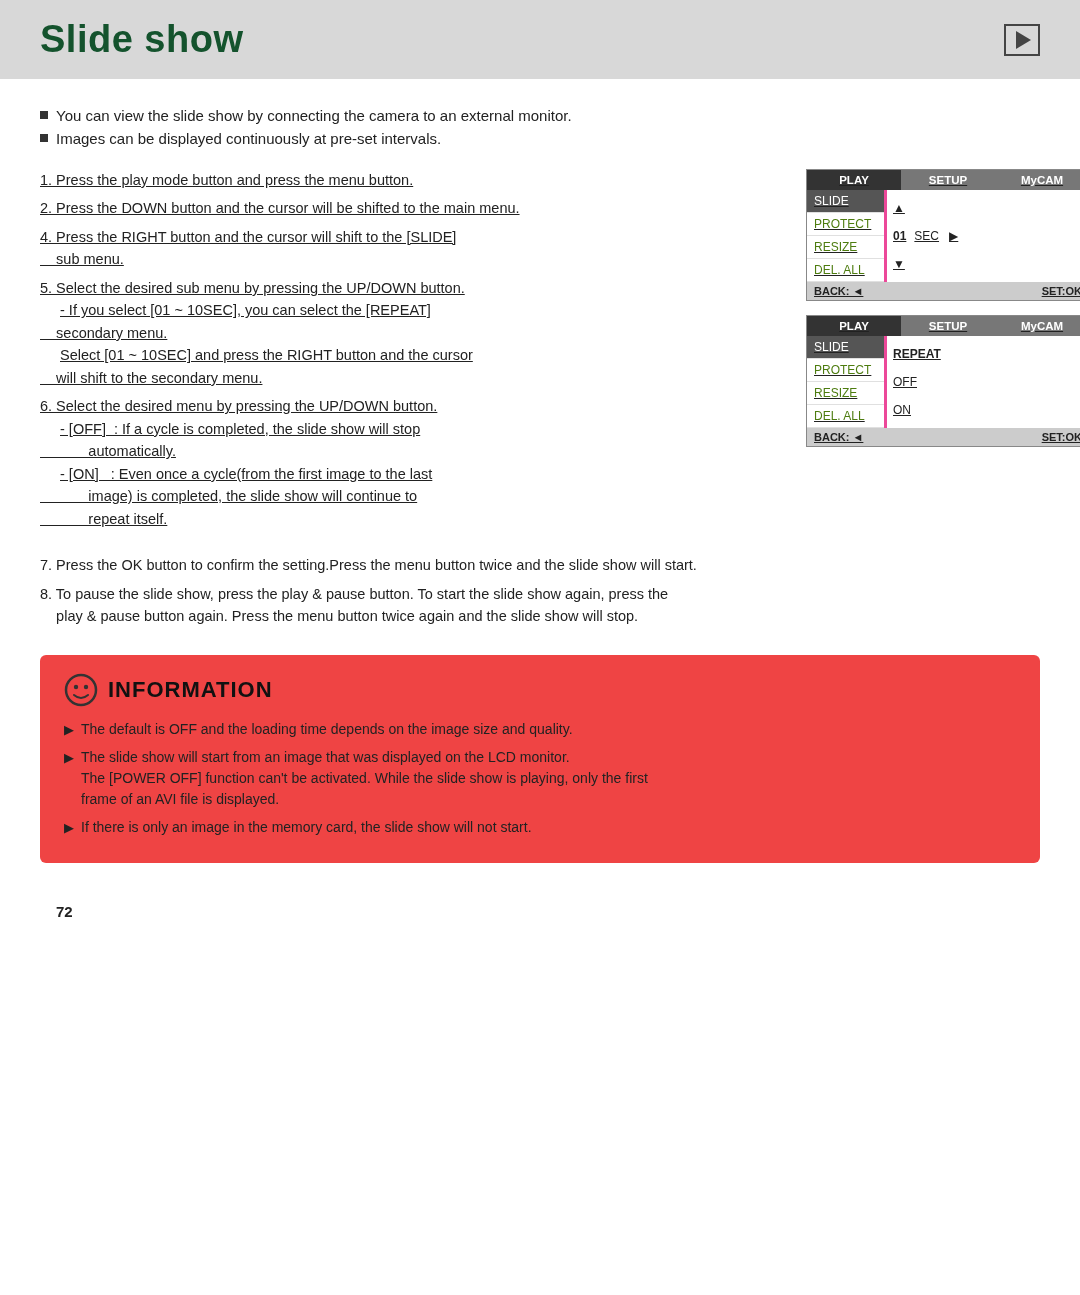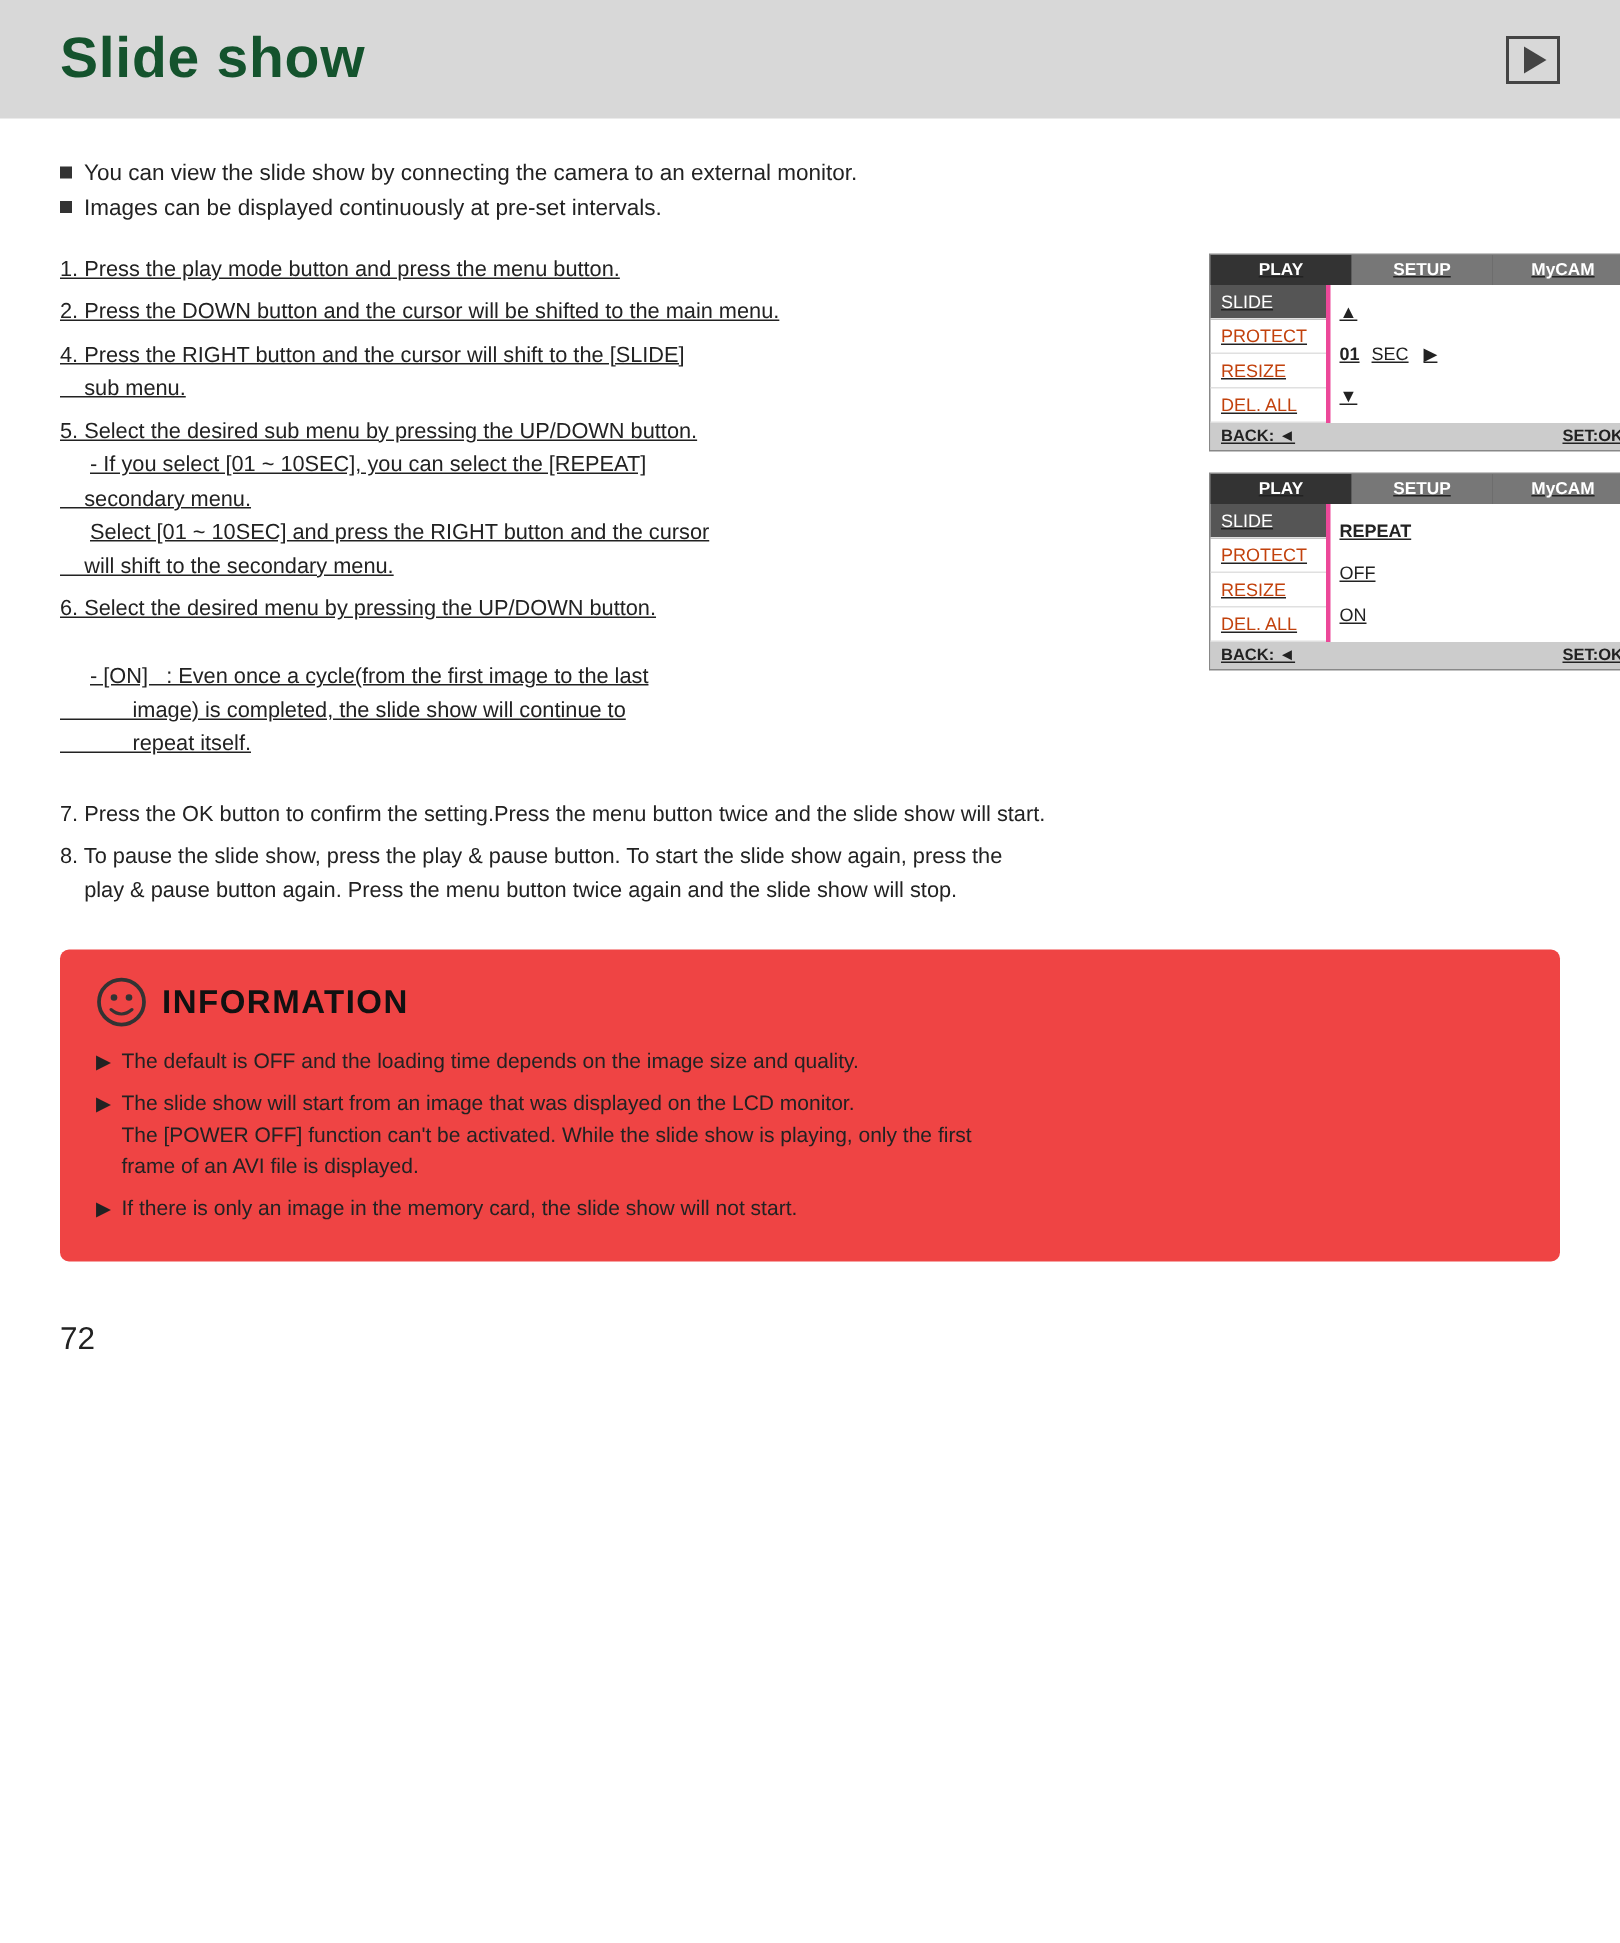--- a/index.html
+++ b/index.html
@@ -127,21 +127,21 @@
 
     .cam-menu-left {
       width: 80px;
       border-right: 3px solid #ec4899;
     }
 
     .cam-menu-row {
       padding: 4px 7px;
       font-size: 12px;
       border-bottom: 1px solid #e0e0e0;
-      color: #c2410c;
+      color: #4d7c0f;
       white-space: nowrap;
     }
 
     .cam-menu-row.selected {
       background: #555;
       color: #fff;
     }
 
     .cam-menu-right {
       flex: 1;
@@ -218,23 +218,23 @@
 
     .info-arrow {
       margin-right: 7px;
       color: #222;
       font-size: 13px;
       flex-shrink: 0;
       margin-top: 1px;
     }
 
     .page-number {
-      padding: 20px 40px 10px 40px;
-      font-size: 21px;
-      font-weight: normal;
+      padding: 20px 40px 10px 56px;
+      font-size: 15px;
+      font-weight: bold;
       color: #222;
     }
   </style>
 </head>
 <body>
 
 <div class="page-header">
   <span class="page-title">Slide show</span>
   <div class="play-icon-box">
     <div class="play-triangle"></div>
@@ -267,21 +267,21 @@
       <div class="numbered-item-block">
         <span>4. Press the RIGHT button and the cursor will shift to the [SLIDE]<br>&nbsp;&nbsp;&nbsp;&nbsp;sub menu.</span>
       </div>
       <div class="numbered-item-block">
         <span>5. Select the desired sub menu by pressing the UP/DOWN button.</span><br>
         <span style="padding-left:20px;">- If you select [01 ~ 10SEC], you can select the [REPEAT]<br>&nbsp;&nbsp;&nbsp;&nbsp;secondary menu.</span><br>
         <span style="padding-left:20px;">Select [01 ~ 10SEC] and press the RIGHT button and the cursor<br>&nbsp;&nbsp;&nbsp;&nbsp;will shift to the secondary menu.</span>
       </div>
       <div class="numbered-item-block">
         <span>6. Select the desired menu by pressing the UP/DOWN button.</span><br>
-        <br>
+        <span style="padding-left:20px;">- [OFF]&nbsp; : If a cycle is completed, the slide show will stop<br>&nbsp;&nbsp;&nbsp;&nbsp;&nbsp;&nbsp;&nbsp;&nbsp;&nbsp;&nbsp;&nbsp;&nbsp;automatically.</span><br>
         <span style="padding-left:20px;">- [ON]&nbsp;&nbsp; : Even once a cycle(from the first image to the last<br>&nbsp;&nbsp;&nbsp;&nbsp;&nbsp;&nbsp;&nbsp;&nbsp;&nbsp;&nbsp;&nbsp;&nbsp;image) is completed, the slide show will continue to<br>&nbsp;&nbsp;&nbsp;&nbsp;&nbsp;&nbsp;&nbsp;&nbsp;&nbsp;&nbsp;&nbsp;&nbsp;repeat itself.</span>
       </div>
     </div>
 
     <div class="menus-right">
 
       <div class="cam-menu">
         <div class="cam-menu-tabs">
           <div class="cam-tab active">PLAY</div>
           <div class="cam-tab" style="background:#777;">SETUP</div>

